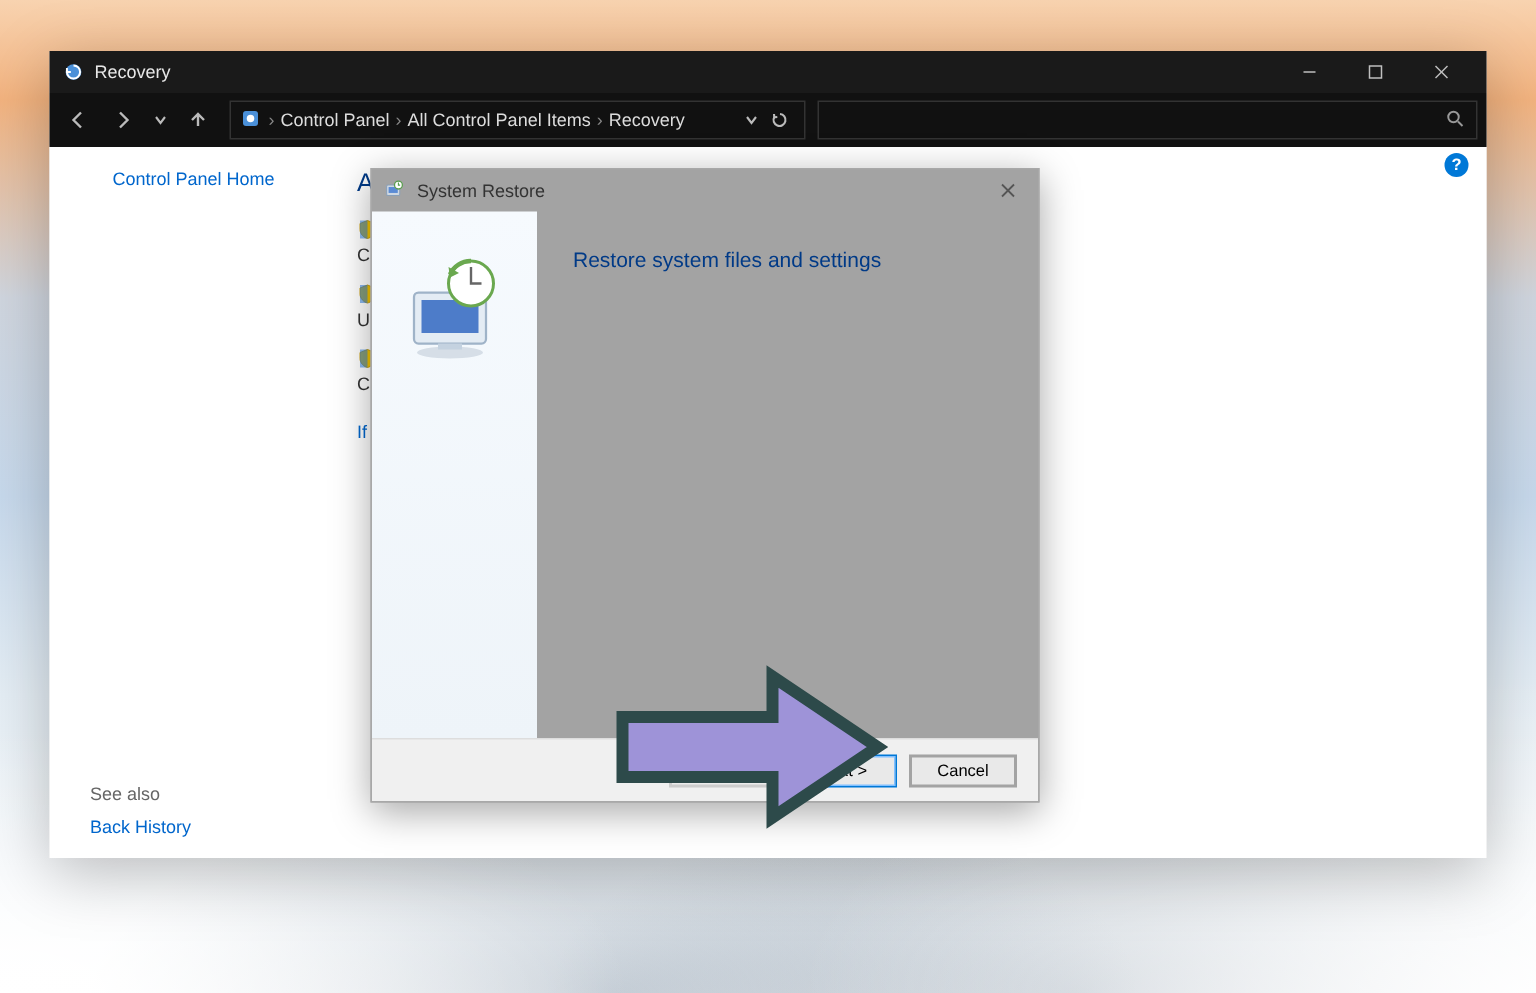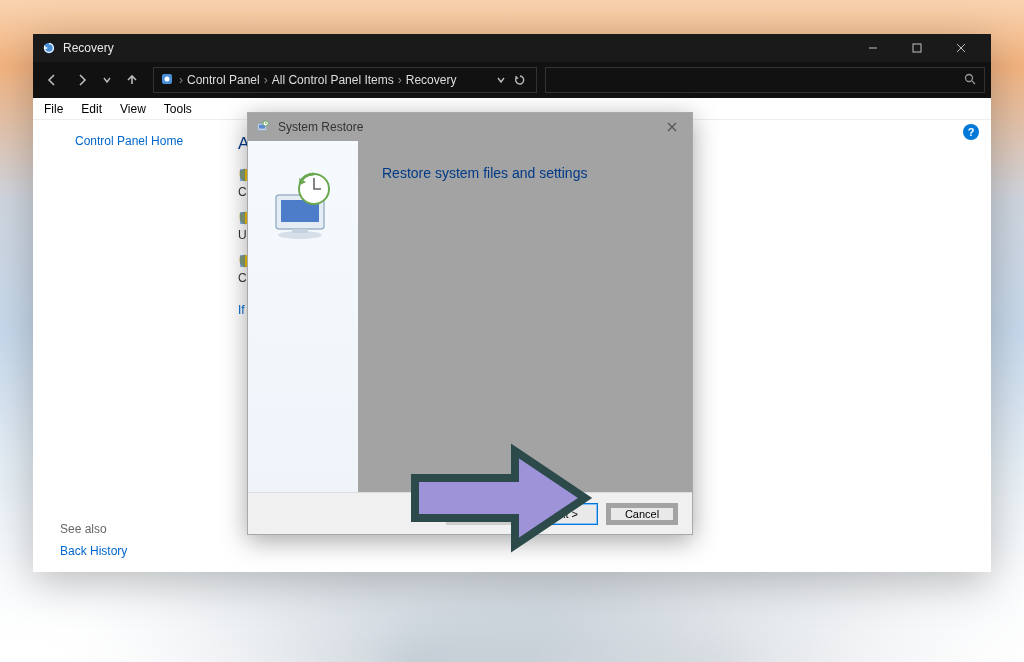--- a/index.html
+++ b/index.html
@@ -123,21 +123,21 @@
   }
   .dlg-main{
     flex:1; padding: 24px 11px 10px 24px; font-size:11px; color:#333;
   }
   .dlg-main h3{ font-size:14px; font-weight:400; color:#003a87; margin-bottom:18px;}
   .dlg-main p{ margin-bottom:14px; line-height:1.45; color:#444;}
   .dlg-foot{
     height:42px; border-top:1px solid #ddd; background:#f0f0f0; display:flex; align-items:center; justify-content:flex-end; padding:0 14px; gap:8px;
   }
   .dlg-foot button{
-    min-width:72px; height:22px; font-size:11px; background:#e9e9e9; border:5px solid #a3a3a3; cursor:default;
+    min-width:72px; height:22px; font-size:11px; background:#e9e9e9; border:2px solid #a3a3a3; cursor:default;
   }
   .dlg-foot button.primary{ border:1px solid #0078d7; box-shadow:0 0 0 1px #82c0ff inset;}
 
   
   .arrow {
     position:absolute;
     left: 405px; top: 433px;
     pointer-events:none;
     z-index: 50;
   }
@@ -228,26 +228,20 @@
     </div>
 
     <div class="searchbox">
       <span><svg width="12" height="12">
             <circle cx="5" cy="5" r="3.5" stroke="#999" stroke-width="1.3" fill="none"></circle>
             <line x1="8" y1="8" x2="11" y2="11" stroke="#999" stroke-width="1.3"></line>
           </svg></span>
     </div>
   </div>
 
-  <div class="menubar">
-    <div class="mitem">File</div>
-    <div class="mitem">Edit</div>
-    <div class="mitem">View</div>
-    <div class="mitem">Tools</div>
-  </div>
 
   <div class="content">
     <div class="helpicon">?</div>
 
     <div class="leftpane">
       <div class="home">Control Panel Home</div>
       <div class="seealso-block">
         <div class="hdr">See also</div>
         <div class="lnk">Back History</div>
       </div>

